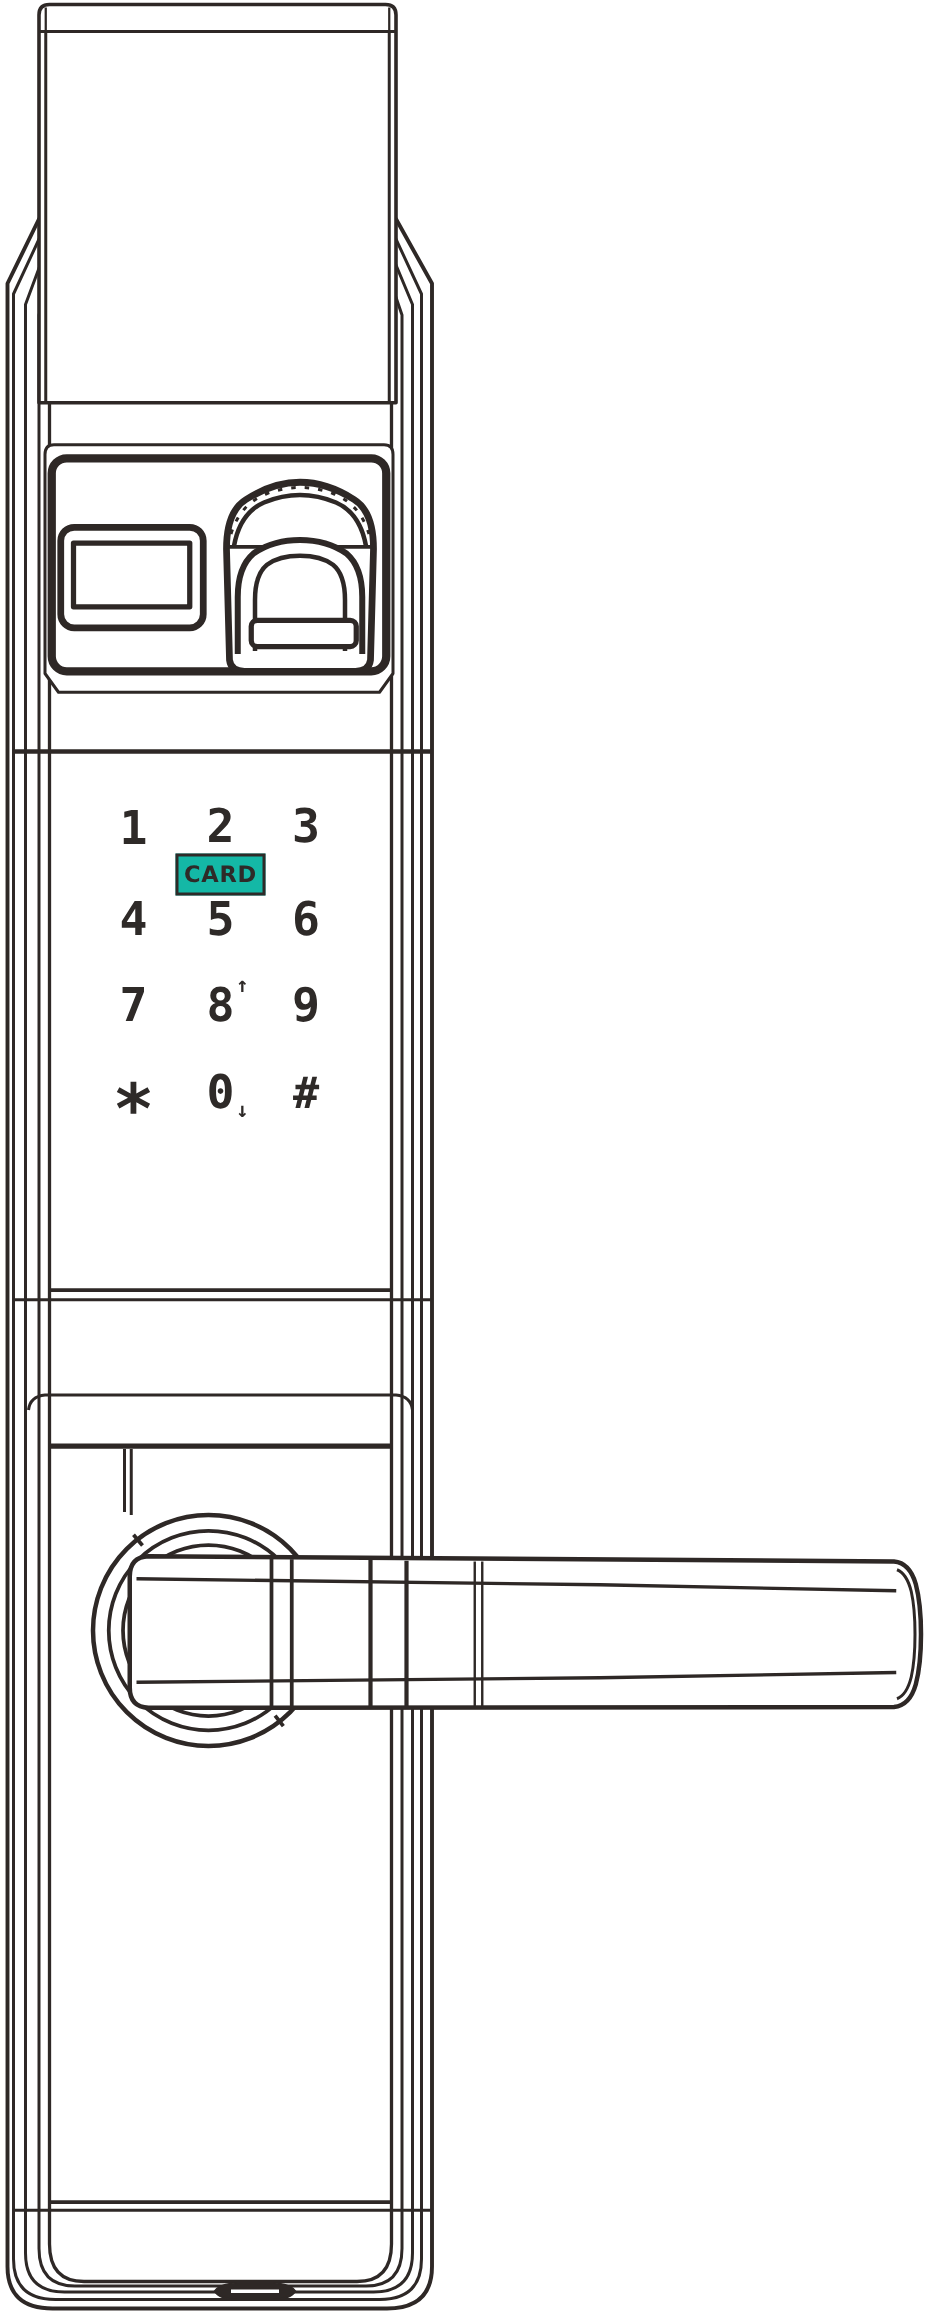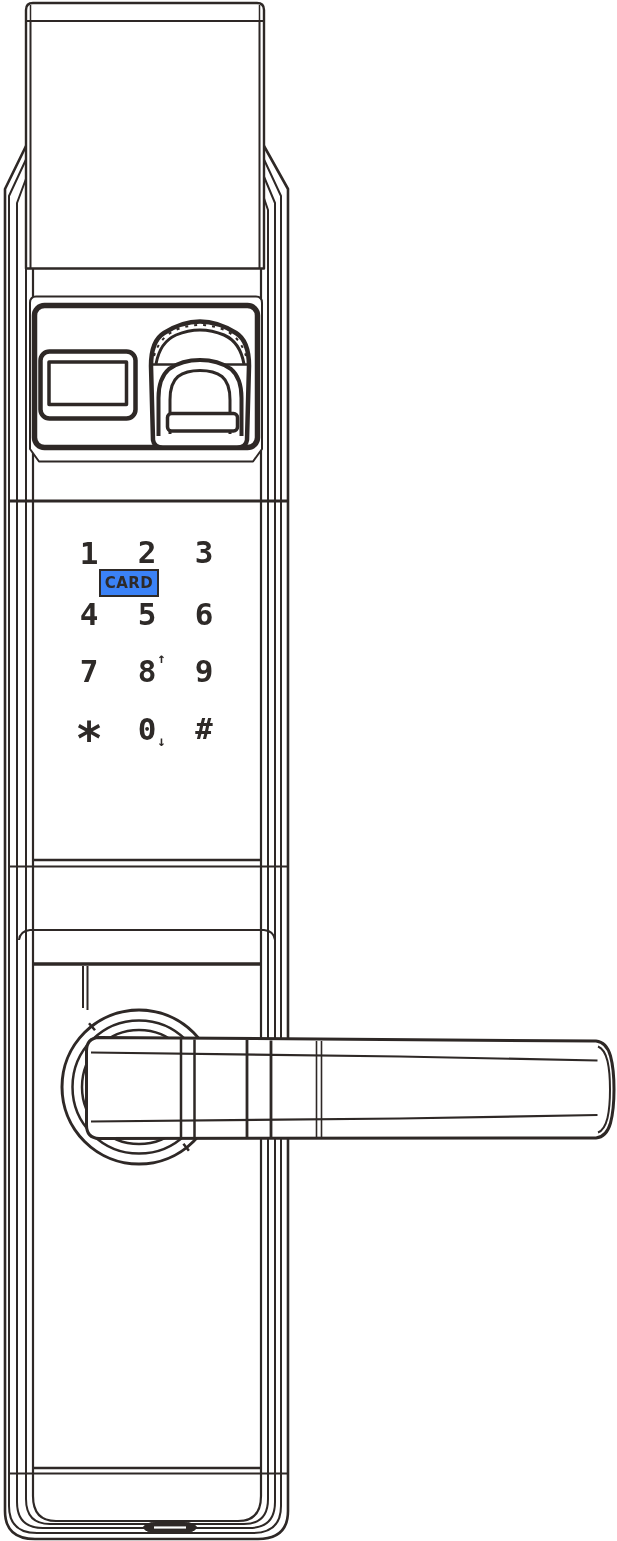--- a/index.html
+++ b/index.html
@@ -12,24 +12,24 @@
   .art .ws{stroke:#ffffff;}
   .overlay{position:absolute;left:0;top:0;width:617px;height:1541px;}
   .key{position:absolute;transform:translate(-50%,-50%);
        font-family:"DejaVu Sans Mono", monospace;font-weight:bold;font-size:31px;
        color:#2e2a28;line-height:1;white-space:nowrap;}
   .key .sub{position:absolute;left:100%;margin-left:1px;font-size:14px;font-weight:bold;}
   .sub-up{top:-5px;}
   .sub-down{bottom:-3px;}
   .key-star{font-size:46px;margin-top:10px;}
   .key-hash{font-size:29px;}
-  .card-label{position:absolute;left:99px;top:569px;width:56px;height:24px;
+  .card-label{position:absolute;left:117px;top:569px;width:56px;height:24px;
       border:2.5px solid #2e2a28;display:flex;align-items:center;justify-content:center;
       font-family:"DejaVu Sans", sans-serif;font-weight:bold;font-size:15px;
-      letter-spacing:0.5px;color:#2e2a28;background:#3b82f6;}
+      letter-spacing:0.5px;color:#2e2a28;background:#14b8a6;}
 </style>
 </head>
 <body>
 
 <div class="stage">
 
   <svg class="art" viewBox="0 0 617 1541">
 
     <g>
       <path class="wf" stroke-width="2.6" d="M5,189 L26,146 L264,146 L288,189 L288,1511 Q288,1539 258,1539 L35,1539 Q5,1539 5,1511 Z"></path>

